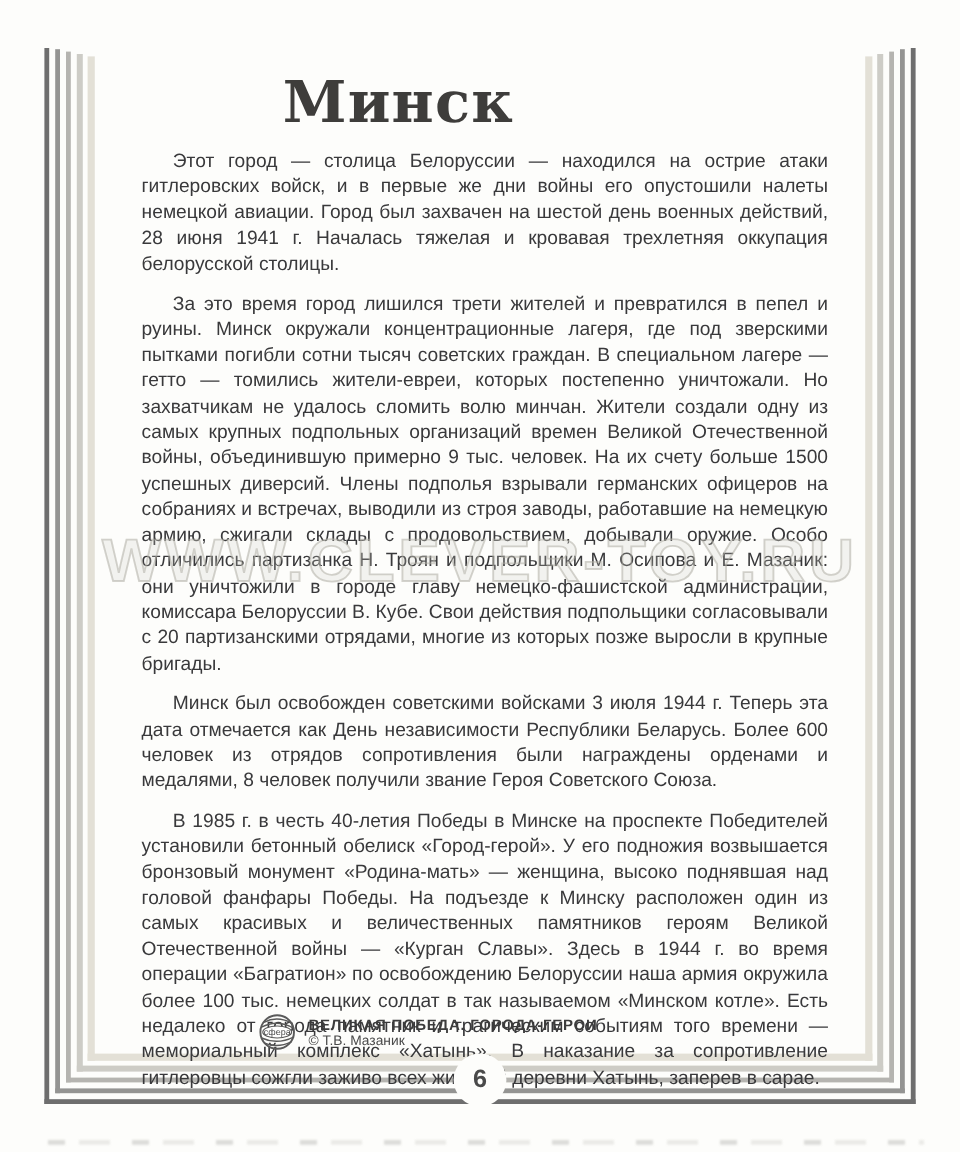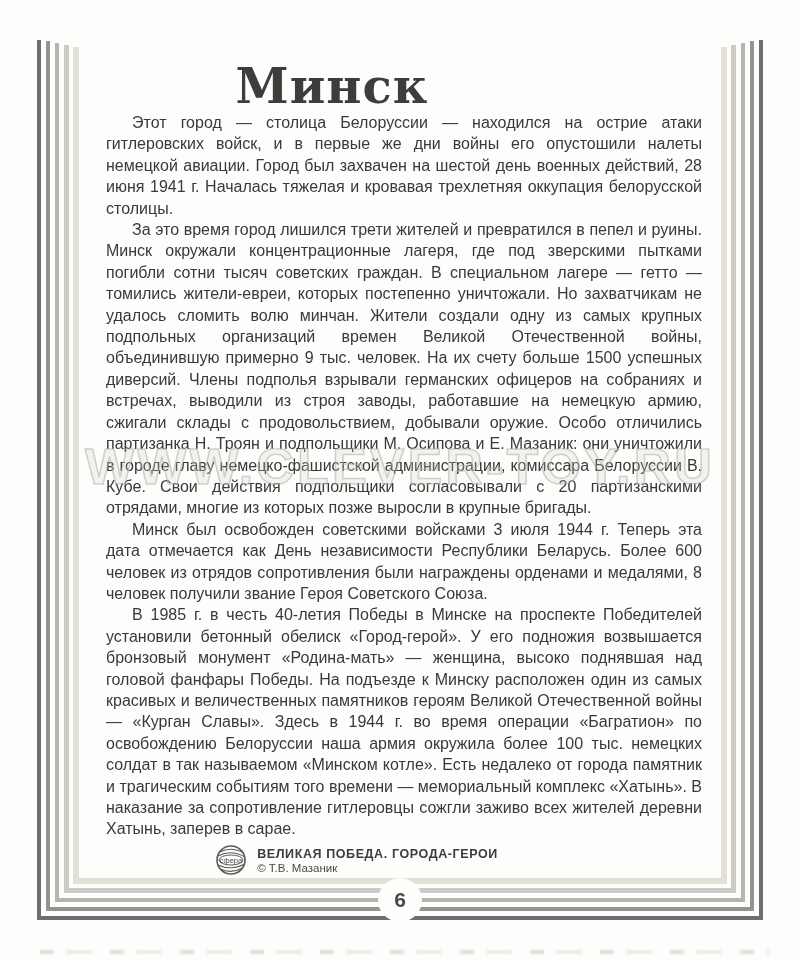--- a/index.html
+++ b/index.html
@@ -24,21 +24,21 @@
     position:absolute;top:28px;left:0;width:664px;text-align:center;
     font-family:"DejaVu Serif","Liberation Serif",serif;
     font-weight:bold;font-size:48px;line-height:1.1;color:#3e3d3b;
     letter-spacing:1px;
   }
   .article{
     position:absolute;left:106px;top:112px;width:596px;
     font-size:16px;line-height:21.4px;color:#39393b;
     text-align:justify;
   }
-  .article p{margin:0;text-indent:26px;}
+  .article p{margin:12px;text-indent:26px;}
 
   
   .watermark{
     position:absolute;left:0;top:438px;width:800px;text-align:center;
     font-weight:bold;font-size:50px;letter-spacing:3px;white-space:nowrap;
     color:rgba(206,204,197,0.22);
     -webkit-text-stroke:1.5px rgba(176,174,166,0.55);
     transform:scaleX(1.04);
     pointer-events:none;z-index:6;
   }

